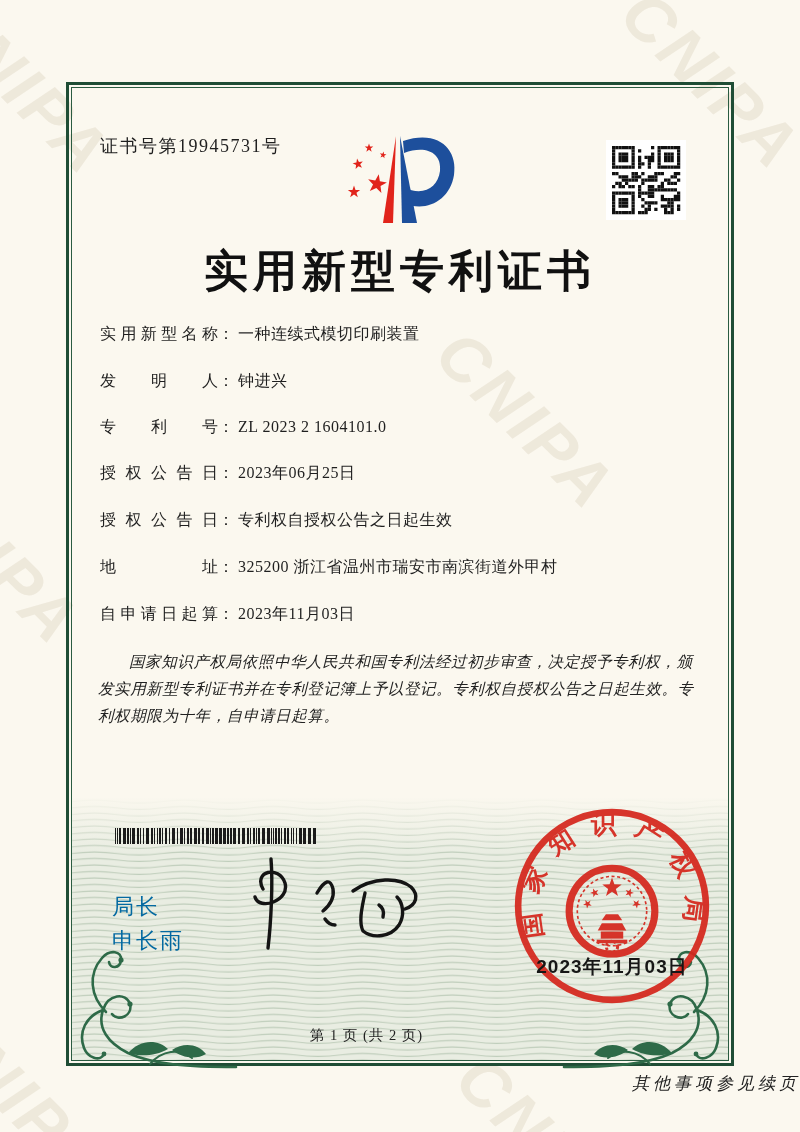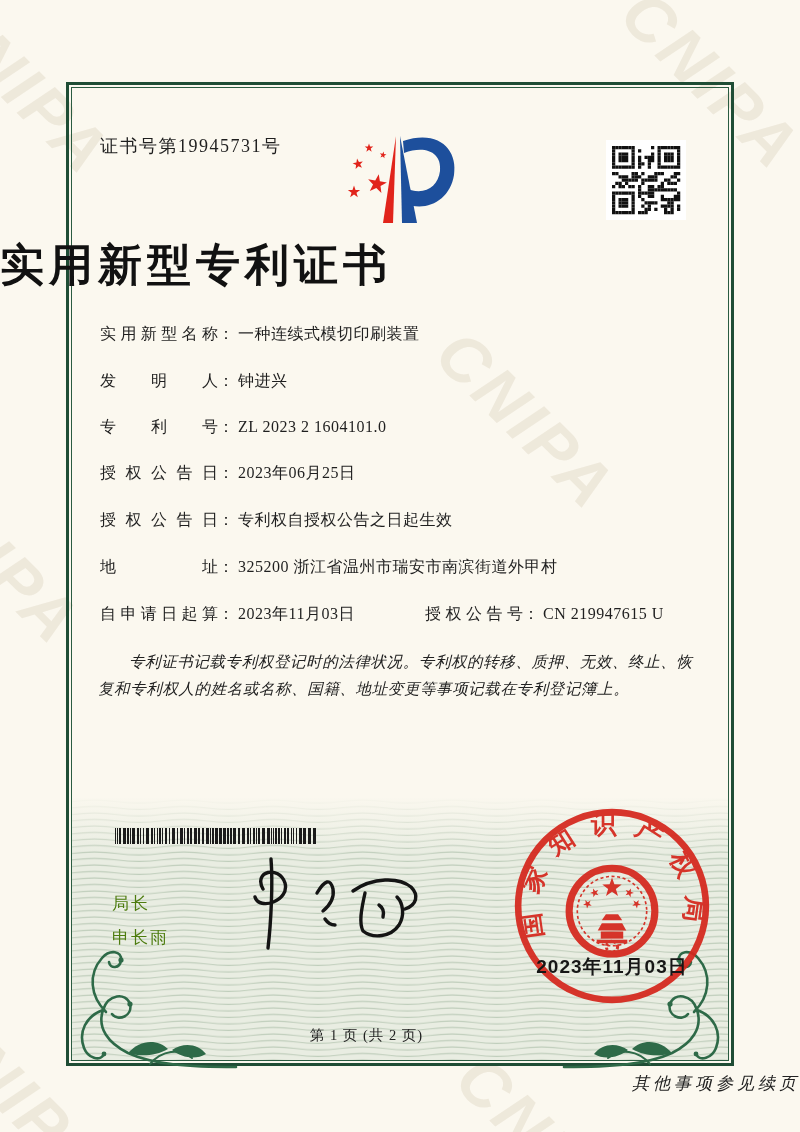--- a/index.html
+++ b/index.html
@@ -17,37 +17,37 @@
       border:3px solid #1f4d35;z-index:1;box-sizing:border-box;}
   .frame-inner{position:absolute;left:2px;top:2px;right:2px;bottom:2px;
       border:1px solid #2a5b41;box-sizing:border-box;overflow:hidden;}
   .guilloche{position:absolute;left:0;right:0;bottom:0;height:262px;width:100%;}
   .guilloche-fade{position:absolute;left:0;right:0;bottom:207px;height:58px;
       background:linear-gradient(180deg,#fbf8ef 0%,rgba(251,248,239,0) 100%);}
 
   .cert-no{position:absolute;left:100px;top:134px;font-size:18px;letter-spacing:1.5px;z-index:2;}
   .logo{position:absolute;left:335px;top:126px;z-index:2;}
   .qr{position:absolute;left:606px;top:140px;z-index:2;background:#fff;}
-  .title{position:absolute;left:0;top:236px;width:800px;
+  .title{position:absolute;left:0;top:242px;width:800px;text-align:center;
       font-size:44px;font-weight:700;letter-spacing:5px;color:#111;z-index:2;}
 
   .frow{position:absolute;left:100px;width:620px;font-size:16px;line-height:24px;z-index:2;white-space:nowrap;}
   .flabel{display:inline-block;width:118px;text-align:justify;text-align-last:justify;vertical-align:top;}
   .fcolon{display:inline-block;margin-right:4px;}
   .fvalue{letter-spacing:0.5px;}
   .grant2{position:absolute;left:325px;top:0;}
   .flabel2{display:inline-block;width:98px;text-align:justify;text-align-last:justify;}
 
   .paras{position:absolute;left:98px;top:648px;width:608px;z-index:2;
       font-style:italic;font-size:15.5px;line-height:1.75;letter-spacing:0.6px;color:#222;}
   .paras p{margin:0 0 3px 0;text-indent:2em;}
 
   .barcode{position:absolute;left:115px;top:828px;z-index:2;}
   .director{position:absolute;left:112px;z-index:3;
-      font-family:Liberation Mono, monospace;font-size:17px;letter-spacing:2px;color:#4d7c0f;}
+      font-family:Liberation Mono, monospace;font-size:22px;letter-spacing:2px;color:#0369a1;}
   .sig{position:absolute;left:233px;top:853px;z-index:3;}
 
   .seal{position:absolute;left:512px;top:806px;width:200px;height:200px;z-index:4;}
   .seal svg{opacity:0.93;}
   .seal-date{position:absolute;left:0;top:148px;width:200px;text-align:center;
       font-family:"Liberation Sans","DejaVu Sans",sans-serif;font-weight:700;
       font-size:19px;letter-spacing:1px;color:#161616;}
 
   .page-info{position:absolute;left:0;top:1026px;width:733px;text-align:center;
       font-size:14.5px;letter-spacing:1px;z-index:3;}
@@ -339,27 +339,24 @@
   <span class="flabel">授权公告日</span><span class="fcolon">：</span><span class="fvalue">2023年06月25日</span>
 </div>
 <div class="frow" style="top:508px">
   <span class="flabel">授权公告日</span><span class="fcolon">：</span><span class="fvalue">专利权自授权公告之日起生效</span>
 </div>
 <div class="frow" style="top:555px">
   <span class="flabel">地址</span><span class="fcolon">：</span><span class="fvalue">325200 浙江省温州市瑞安市南滨街道外甲村</span>
 </div>
 <div class="frow" style="top:602px">
   <span class="flabel">自申请日起算</span><span class="fcolon">：</span><span class="fvalue">2023年11月03日</span>
-  <span class="grant2">
-    <span class="flabel2">授权公告号</span><span class="fcolon">：</span><span class="fvalue">CN 219947615 U</span>
-  </span>
 </div>
 
 <div class="paras">
-  <p>专利证书记载专利权登记时的法律状况。专利权的转移、质押、无效、终止、恢复和专利权人的姓名或名称、国籍、地址变更等事项记载在专利登记簿上。</p>
+  <p>国家知识产权局依照中华人民共和国专利法经过初步审查，决定授予专利权，颁发实用新型专利证书并在专利登记簿上予以登记。专利权自授权公告之日起生效。专利权期限为十年，自申请日起算。</p>
 </div>
 
 <svg class="barcode" width="206" height="16" viewBox="0 0 206 16">
   <g id="barcode-bars" fill="#1b1b1b">
       <rect x="0" y="0" width="1" height="16"></rect>
       <rect x="2" y="0" width="1" height="16"></rect>
       <rect x="4" y="0" width="2" height="16"></rect>
       <rect x="8" y="0" width="3" height="16"></rect>
       <rect x="12" y="0" width="2" height="16"></rect>
       <rect x="15" y="0" width="1" height="16"></rect>

